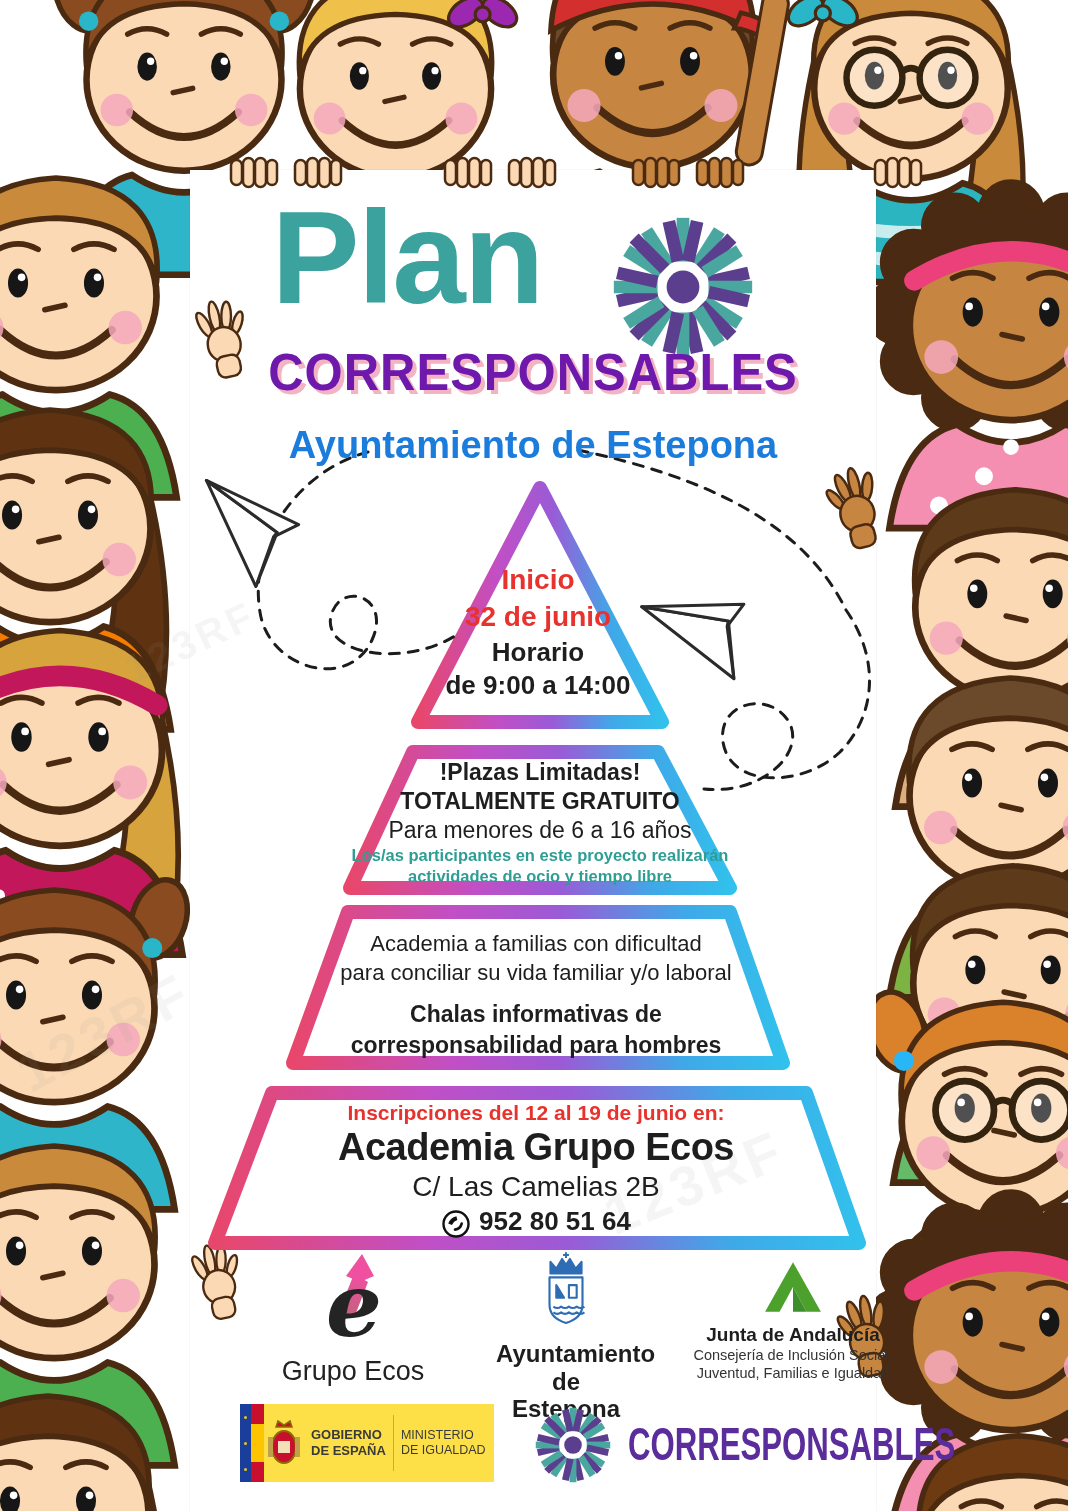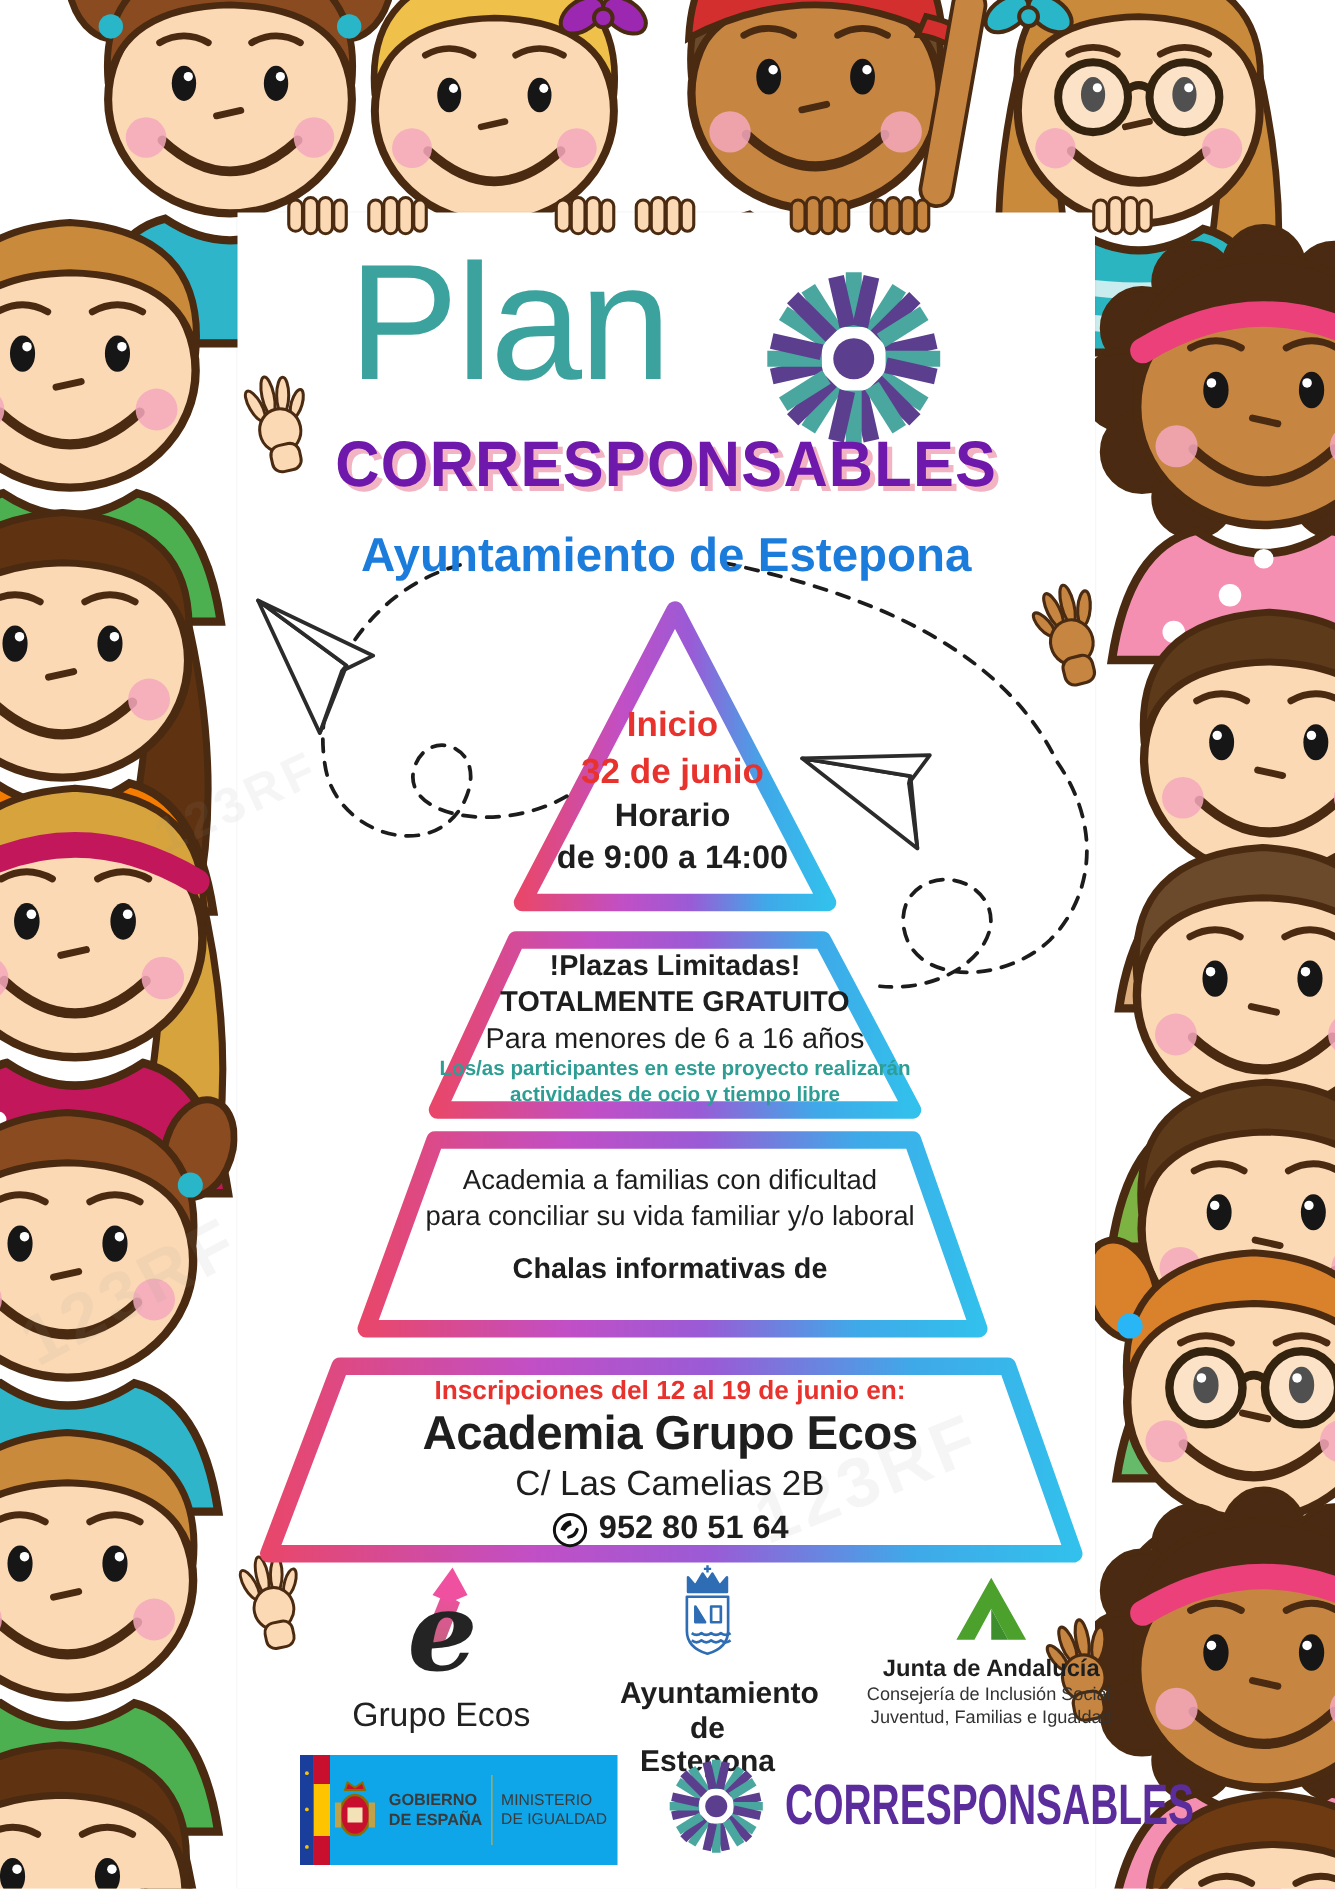--- a/index.html
+++ b/index.html
@@ -8,21 +8,21 @@
   .layer{position:absolute;left:0;top:0;width:1068px;height:1511px;pointer-events:none;}
   #kids-layer{z-index:1;}
   .panel{position:absolute;left:190px;top:170px;width:686px;height:1341px;background:#ffffff;
          z-index:2;box-shadow:0 0 0 1px rgba(0,0,0,.03);}
   #wm-layer{z-index:3;}
   .wm{position:absolute;font-weight:800;color:#9a9a9a;opacity:.09;font-size:56px;letter-spacing:4px;}
   #hands-layer{z-index:4;}
   #overlay-svg{position:absolute;left:0;top:0;z-index:5;pointer-events:none;}
   .txt{position:absolute;z-index:6;text-align:center;color:#1e1e1e;}
 
-  .plan-title{left:242px;top:192px;width:330px;font-size:132px;font-weight:400;
+  .plan-title{left:242px;top:192px;width:330px;font-size:132px;font-weight:700;
               color:#3BA29D;letter-spacing:-2px;line-height:1;}
   .logo-main{position:absolute;left:592px;top:196px;width:182px;height:182px;z-index:6;}
   .program-title{left:195px;top:344px;width:676px;font-size:49px;font-weight:800;letter-spacing:1px;
                  color:#6E18AC;text-shadow:4px 4px 0 #F2B3C2;transform:scaleY(1.05);}
   .entity-title{left:195px;top:424px;width:676px;font-size:38px;font-weight:800;color:#1B7CDB;}
 
   .s1{left:403px;top:562px;width:270px;}
   .s1 .red{font-size:28px;font-weight:800;color:#E8322E;line-height:1.32;}
   .s1 .blk{font-size:26px;font-weight:800;line-height:1.28;text-align:center;}
   .s2{left:348px;top:758px;width:384px;}
@@ -39,21 +39,21 @@
   .s4 .phone{font-size:26px;font-weight:800;line-height:1.35;display:flex;align-items:flex-end;justify-content:center;gap:8px;}
 
   .ecos-block{left:268px;top:1252px;width:170px;}
   .ecos-cap{font-size:27px;font-weight:400;color:#222;margin-top:0;}
   .ayto-block{left:496px;top:1250px;width:140px;}
   .ayto-cap{font-size:24px;font-weight:800;line-height:1.15;margin-top:4px;}
   .junta-block{left:648px;top:1258px;width:290px;}
   .junta-t{font-size:19px;font-weight:800;margin-top:4px;}
   .junta-s{font-size:14.5px;font-weight:400;color:#333;line-height:1.25;}
 
-  .gob{position:absolute;left:240px;top:1404px;width:254px;height:88px;background:#0ea5e9;
+  .gob{position:absolute;left:240px;top:1404px;width:254px;height:78px;background:#fde047;
        display:flex;align-items:center;z-index:6;}
   .gob .eu{width:11px;height:100%;background:#1A3E9C;display:flex;flex-direction:column;
            justify-content:space-around;align-items:center;}
   .gob .eu i{width:3px;height:3px;border-radius:50%;background:#F7C600;}
   .gob .flag{width:13px;height:100%;background:linear-gradient(#C8102E 0 26%,#FFC400 26% 74%,#C8102E 74% 100%);}
   .gob-txt{font-size:13px;font-weight:700;color:#3a3a3a;line-height:1.2;padding:0 7px;}
   .gob-div{width:1px;height:56px;background:#caa93e;}
   .gob-txt.m{font-weight:400;font-size:12.5px;}
 
   .logo-foot{position:absolute;left:524px;top:1396px;width:98px;height:98px;z-index:6;}
@@ -688,20 +688,21 @@
     <div class="b">TOTALMENTE GRATUITO</div>
     <div class="n">Para menores de 6 a 16 años</div>
     <div class="note">Los/as participantes en este proyecto realizarán</div>
     <div class="note">actividades de ocio y tiempo libre</div>
   </div>
 
   <div class="txt s3">
     <div class="n">Academia a familias con dificultad</div>
     <div class="n">para conciliar su vida familiar y/o laboral</div>
     <div class="b">Chalas informativas de</div>
+    <div class="b" style="margin-top:0;">corresponsabilidad para hombres</div>
   </div>
 
   <div class="txt s4">
     <div class="red">Inscripciones del 12 al 19 de junio en:</div>
     <div class="big">Academia Grupo Ecos</div>
     <div class="addr">C/ Las Camelias 2B</div>
     <div class="phone">
       <svg width="30" height="30" viewBox="0 0 30 30">
         <circle cx="15" cy="15" r="12.5" fill="none" stroke="#111" stroke-width="2.4"></circle>
         <g transform="rotate(-42 15 15)">

